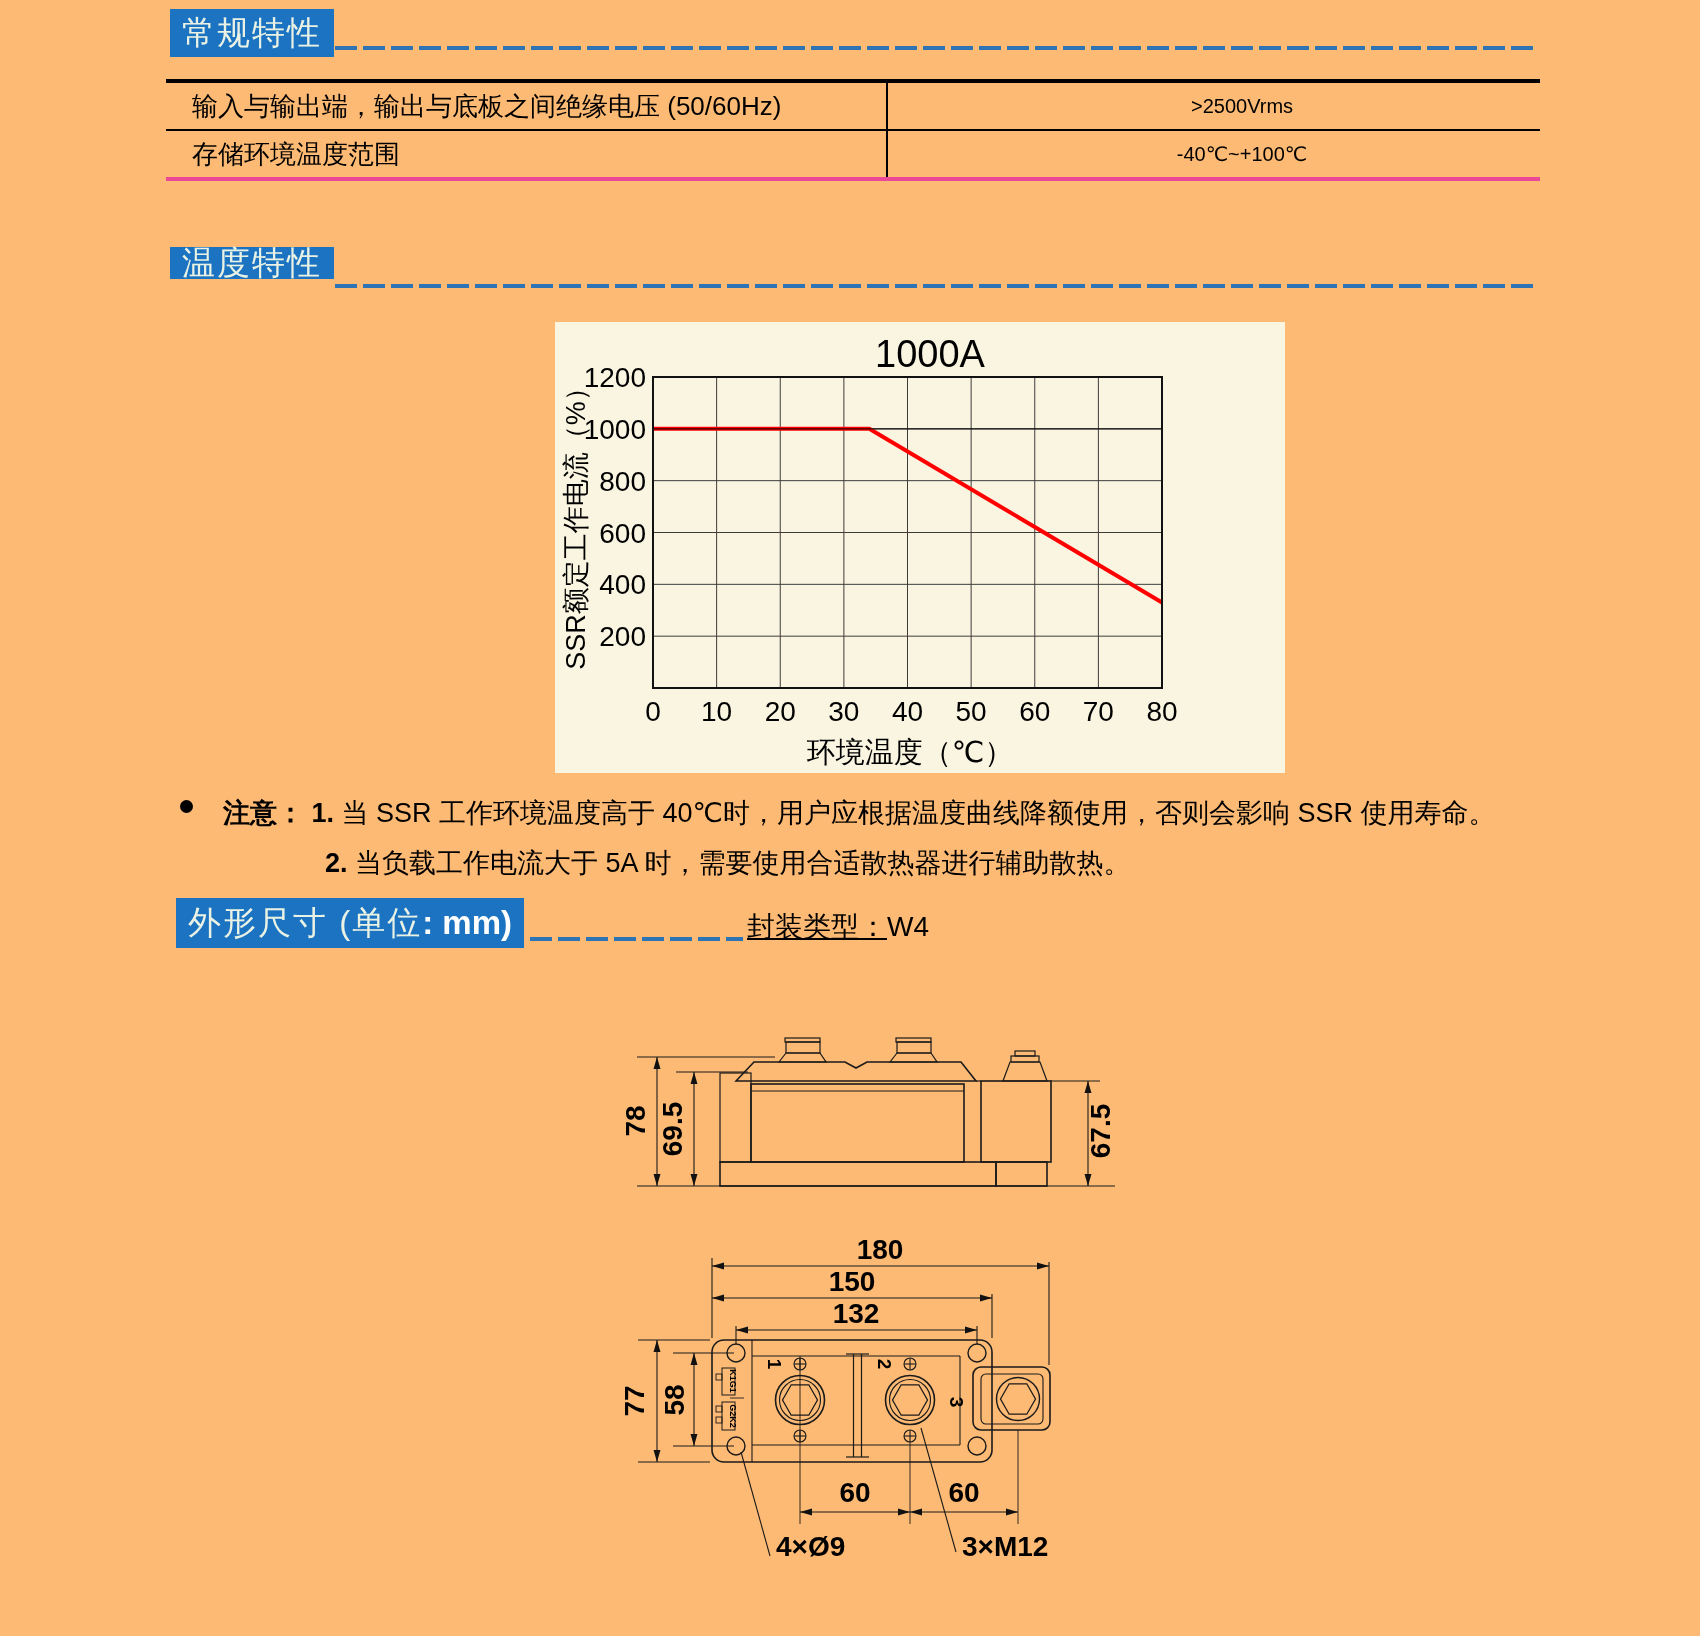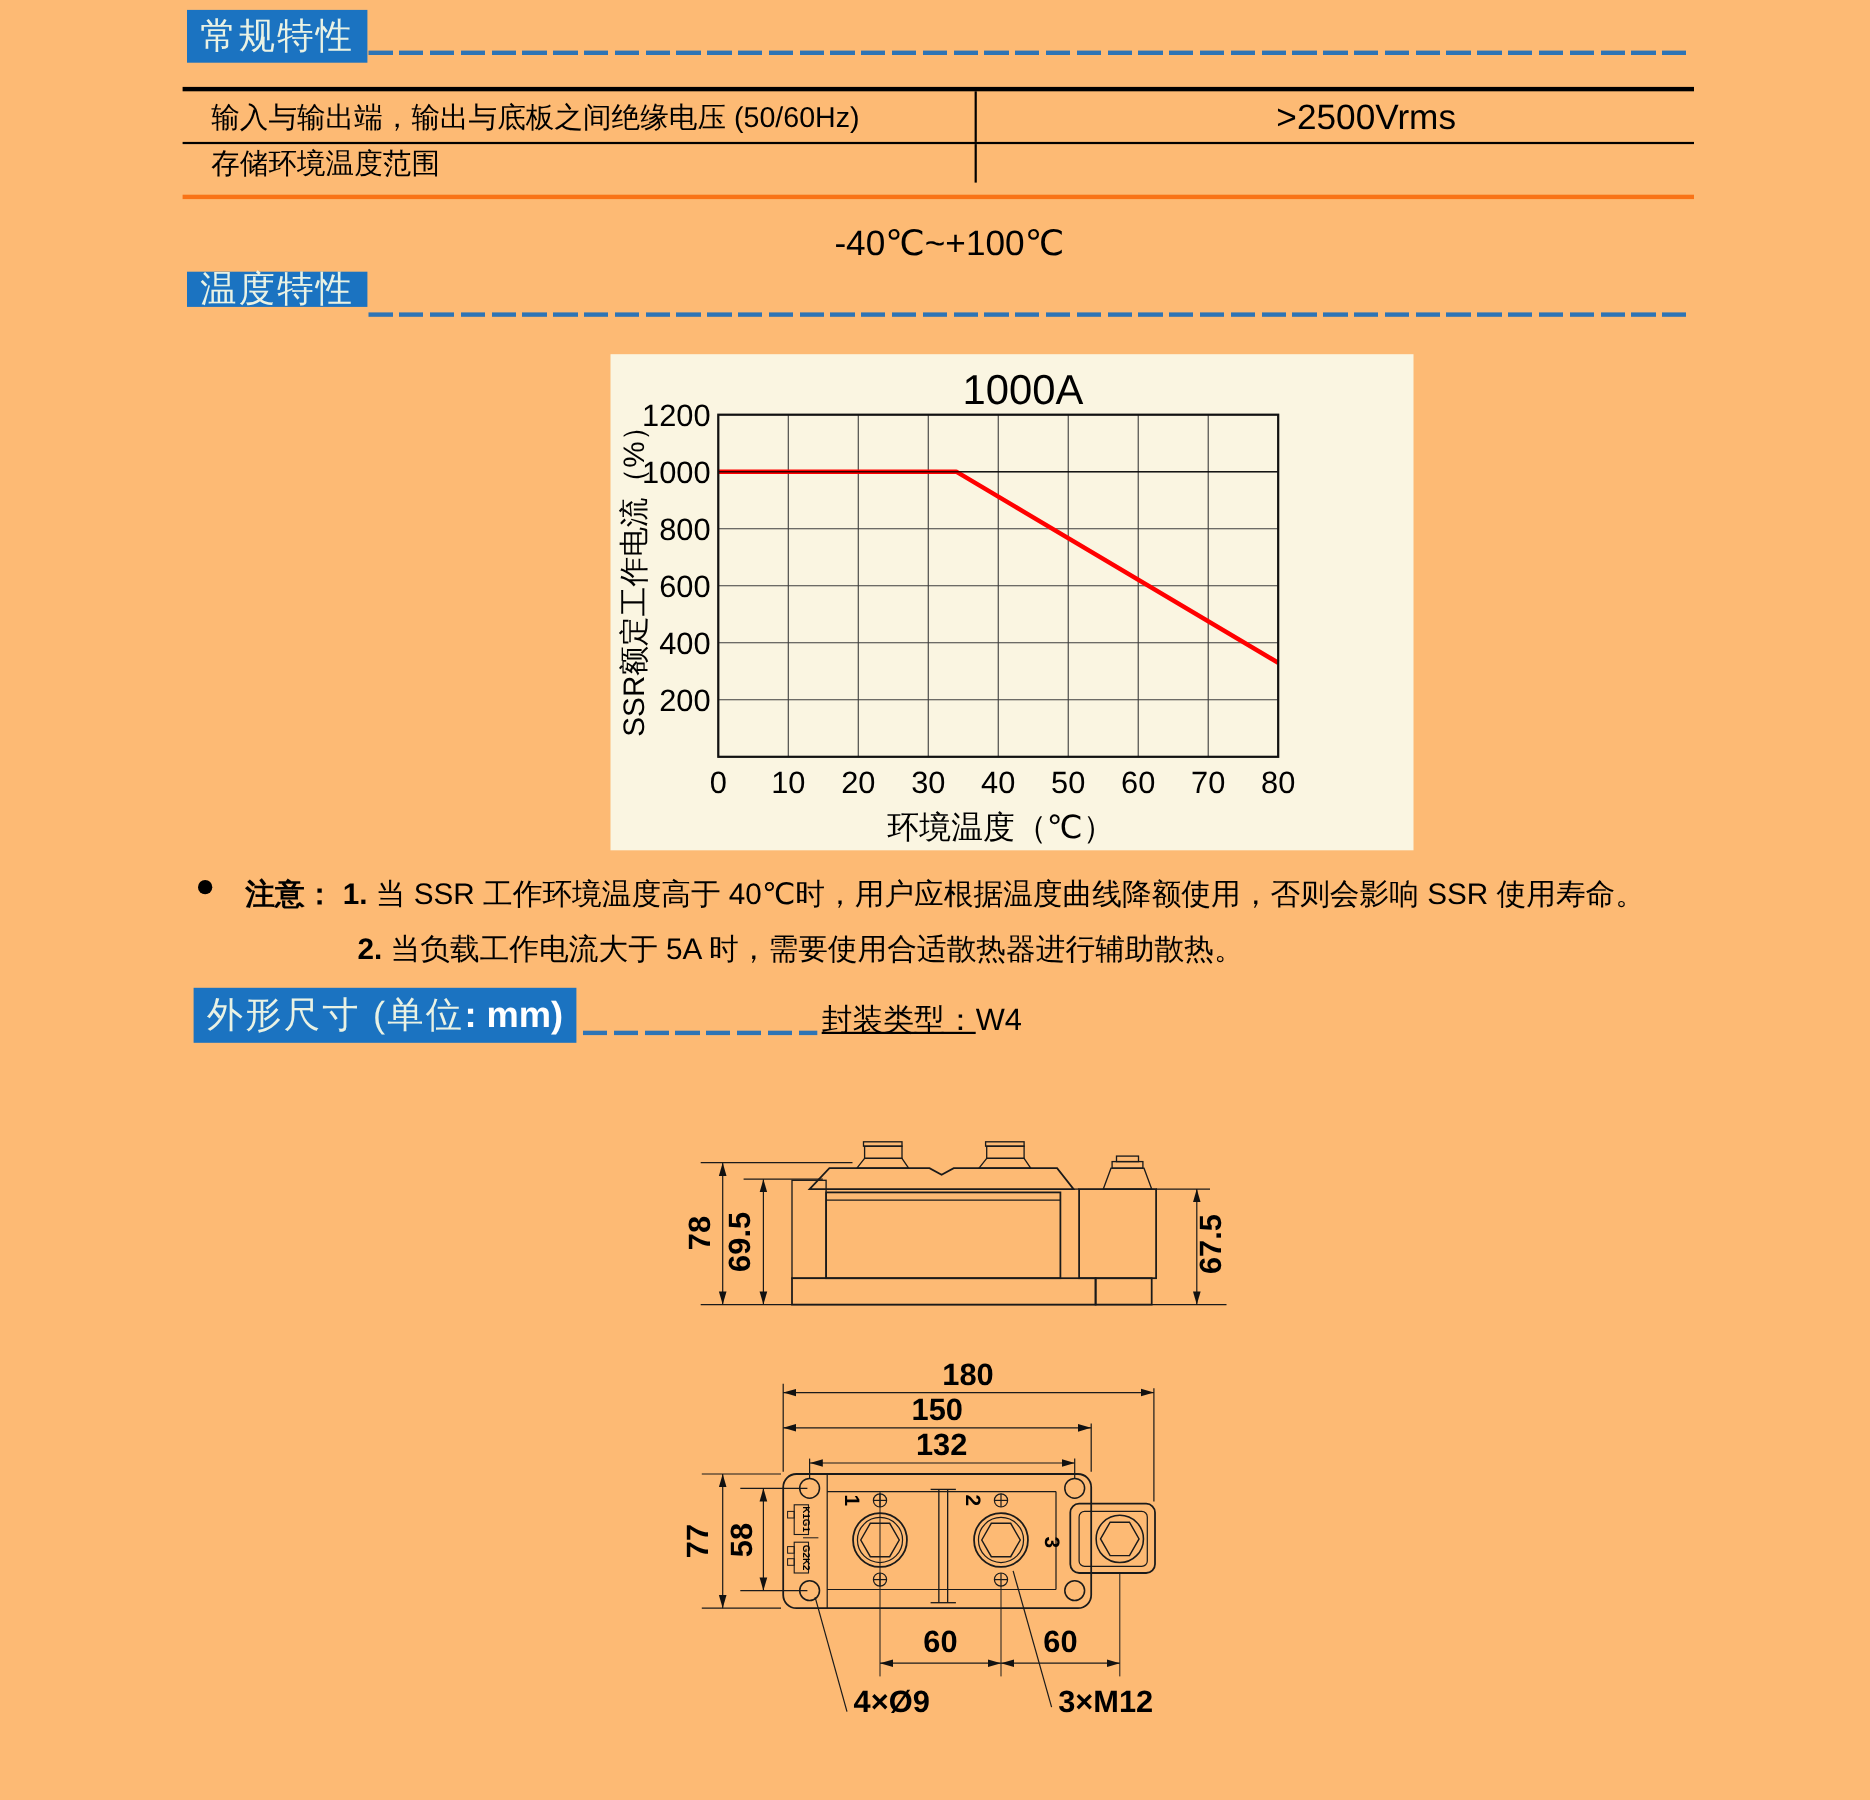--- a/index.html
+++ b/index.html
@@ -9,24 +9,24 @@
   
   .sec-box{position:absolute;background:#1b73c1;color:#e9f2e4;font-size:33px;
            display:flex;align-items:center;padding:0 12px;letter-spacing:2px;}
   .sec-box .unit-b{color:#ffffff;font-weight:bold;letter-spacing:0;}
   .dash-line{position:absolute;height:4px;
              background-image:repeating-linear-gradient(to right,#2e74b5 0 22px,rgba(0,0,0,0) 22px 28px);}
 
   
   #spec-table{position:absolute;left:166px;top:79px;width:1374px;border-top:4px solid #000;}
   .trow{display:flex;height:46px;border-bottom:2px solid #000;gap:36px;}
-  .trow:last-child{border-bottom:4px solid #f97316;flex-direction:column;}
+  .trow:last-child{border-bottom:4px solid #ec4899;}
   .tcell-l{width:694px;border-right:2px solid #000;display:flex;align-items:center;
            padding-left:26px;font-size:26px;}
-  .tcell-r{flex:1;display:flex;align-items:center;justify-content:center;font-size:32px;padding-left:20px;}
+  .tcell-r{flex:1;display:flex;align-items:center;justify-content:center;font-size:20px;padding-left:20px;}
 
   
   #chart-wrap{position:absolute;left:555px;top:322px;width:730px;height:451px;background:#faf5e1;}
   #chart-svg{display:block;width:625px;height:451px;}
   #chart-svg text{font-family:"Liberation Sans","DejaVu Sans",sans-serif;fill:#000;}
 
   
   .note-bullet{position:absolute;left:180px;top:800px;width:13px;height:13px;border-radius:50%;background:#000;}
   .note-line{position:absolute;font-size:27px;white-space:nowrap;}
   .note-line .b{font-weight:bold;}

